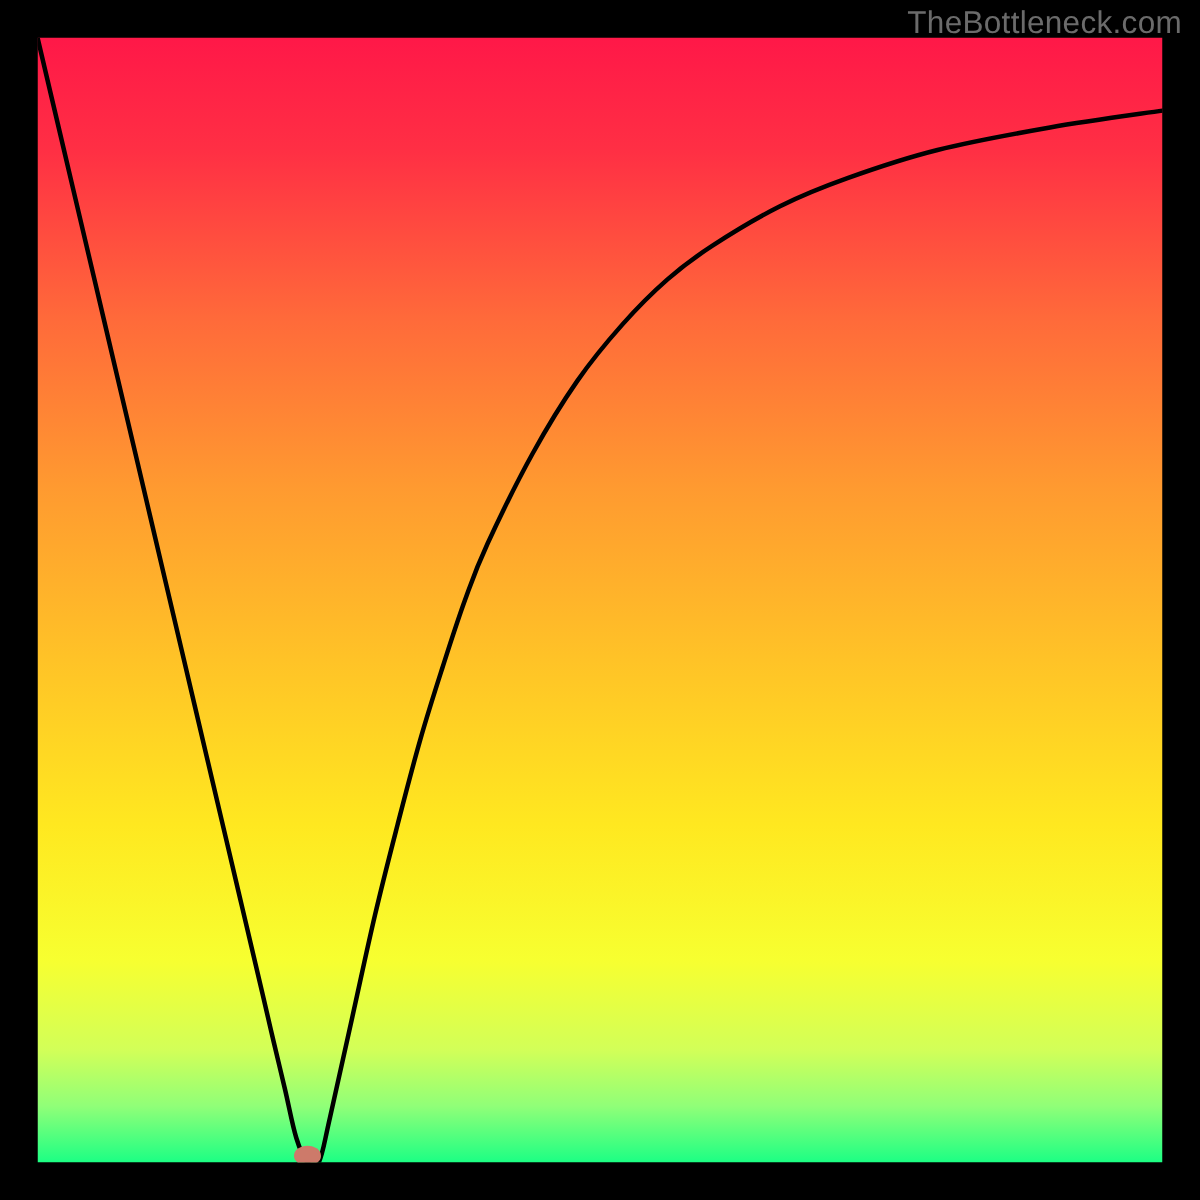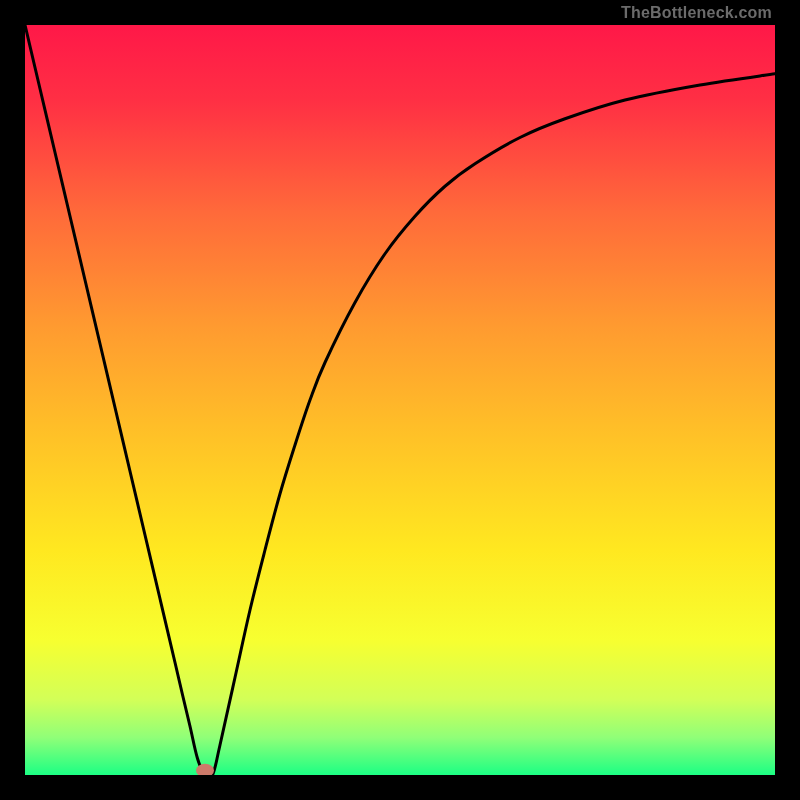--- a/index.html
+++ b/index.html
@@ -22,24 +22,24 @@
   .plot {
     position: absolute;
     left: 0;
     top: 0;
     width: 750px;
     height: 750px;
   }
   .watermark {
     position: absolute;
     top: 4px;
-    right: 28px;
+    right: 12px;
     color: #6b6b6b;
-    font-size: 16px;
-    font-weight: 700;
+    font-size: 21px;
+    font-weight: 400;
     letter-spacing: 0.2px;
     user-select: none;
   }
   svg { display: block; }
 </style>
 </head>
 <body>
 
 <div class="frame">
   <svg class="plot" viewBox="0 0 750 750" preserveAspectRatio="none">

